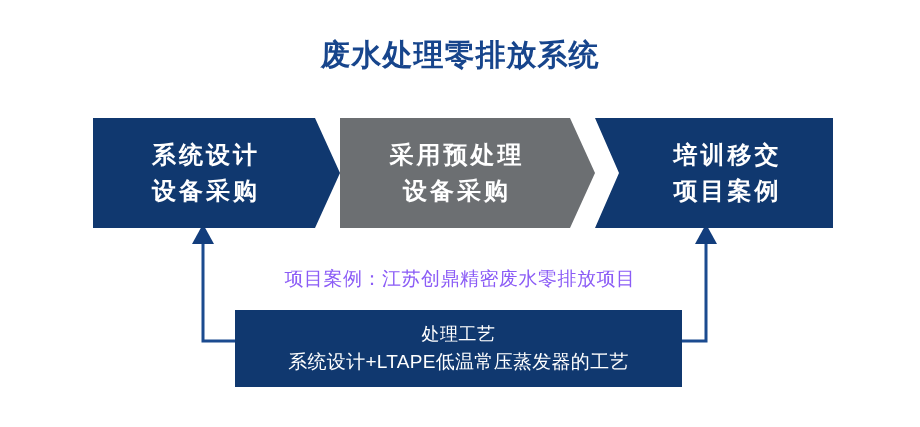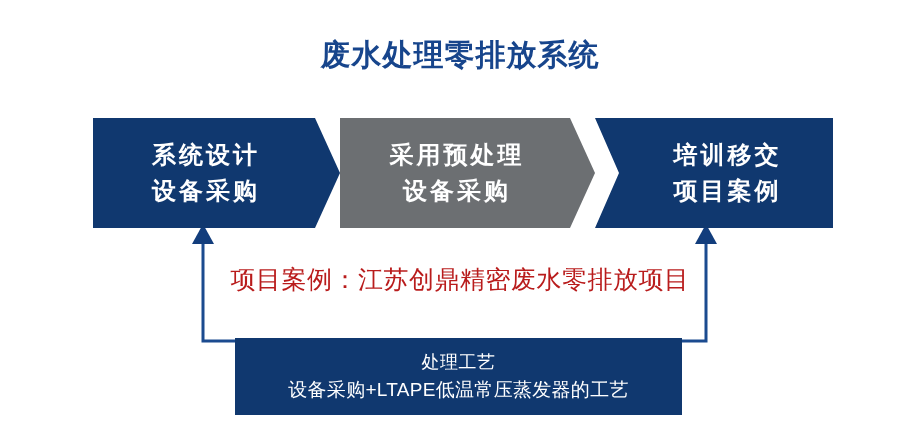--- a/index.html
+++ b/index.html
@@ -93,40 +93,39 @@
     align-items: center;
   }
 
   
   #case-caption {
     position: absolute;
     left: 0;
     top: 265px;
     width: 920px;
     text-align: center;
-    font-size: 25px;
-    color: #b91c1c;
+    font-size: 19px;
+    color: #8b5cf6;
     line-height: 28px;
     letter-spacing: 0.5px;
     white-space: nowrap;
   }
 
   
   #detail-box {
     position: absolute;
     left: 235px;
     top: 310px;
     width: 447px;
     height: 77px;
     background: #10386F;
     display: flex;
     flex-direction: column;
     align-items: center;
     justify-content: center;
-    margin-top: 28px;
   }
   #detail-box .detail-line {
     color: #ffffff;
     white-space: nowrap;
     text-align: center;
   }
   #detail-title {
     font-size: 18px;
     line-height: 26px;
     letter-spacing: 0.5px;
@@ -189,16 +188,16 @@
         <div class="step-line">项目案例</div>
       </div>
     </div>
 
   </div>
 
   <div id="case-caption">项目案例：江苏创鼎精密废水零排放项目</div>
 
   <div id="detail-box">
     <div class="detail-line" id="detail-title">处理工艺</div>
-    <div class="detail-line" id="detail-desc">设备采购+LTAPE低温常压蒸发器的工艺</div>
+    <div class="detail-line" id="detail-desc">系统设计+LTAPE低温常压蒸发器的工艺</div>
   </div>
 
 </div>
 
 </body></html>

